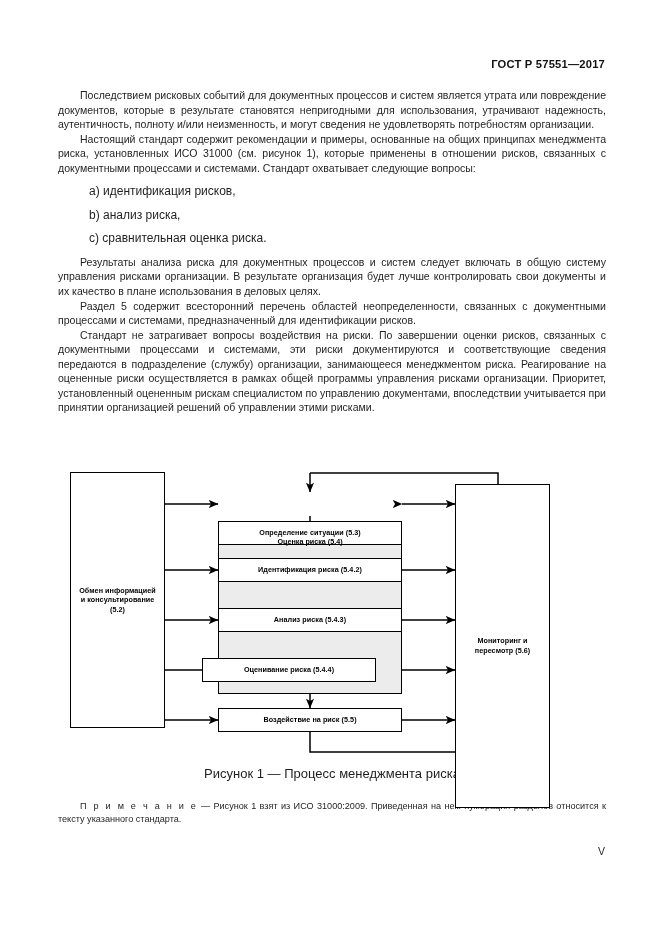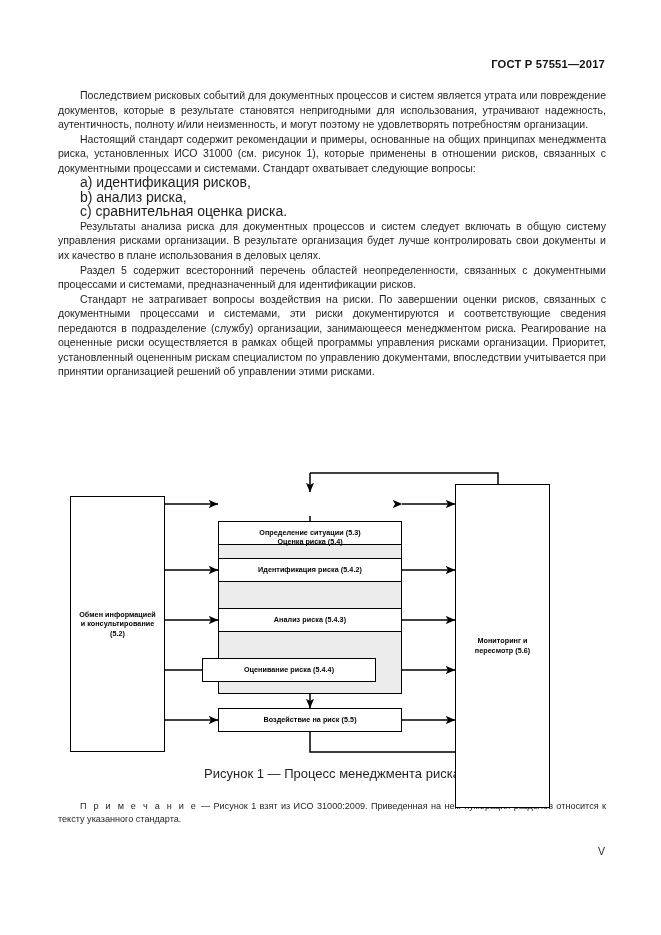--- a/index.html
+++ b/index.html
@@ -34,24 +34,24 @@
   p.para {
     margin: 0;
     text-indent: 22px;
     text-align: justify;
     font-size: 10.55px;
     line-height: 14.55px;
     color: #1f1f1f;
     hyphens: manual;
   }
   p.list-item {
-    margin: 0;
+    margin: 9px;
     text-indent: 22px;
     text-align: left;
-    font-size: 14px;
+    font-size: 12px;
     line-height: 14.55px;
     color: #1f1f1f;
   }
 
   
   .figure {
     position: absolute;
     left: 58px;
     top: 470px;
     width: 548px;
@@ -124,21 +124,21 @@
   }
 </style>
 </head>
 <body>
 
 <div class="page">
 
   <div class="header">ГОСТ Р 57551—2017</div>
 
   <div class="body-col">
-    <p class="para">Последствием рисковых событий для документных процессов и систем является утрата или повреждение документов, которые в результате становятся непригодными для использования, утрачивают надежность, аутентичность, полноту и/или неизменность, и могут поэтому не удовлетворять потребностям организации.</p>
+    <p class="para">Последствием рисковых событий для документных процессов и систем является утрата или повреждение документов, которые в результате становятся непригодными для использования, утрачивают надежность, аутентичность, полноту и/или неизменность, и могут сведения не удовлетворять потребностям организации.</p>
     <p class="para">Настоящий стандарт содержит рекомендации и примеры, основанные на общих принципах менеджмента риска, установленных ИСО 31000 (см. рисунок 1), которые применены в отношении рисков, связанных с документными процессами и системами. Стандарт охватывает следующие вопросы:</p>
     <p class="list-item">a) идентификация рисков,</p>
     <p class="list-item">b) анализ риска,</p>
     <p class="list-item">c) сравнительная оценка риска.</p>
     <p class="para">Результаты анализа риска для документных процессов и систем следует включать в общую систему управления рисками организации. В результате организация будет лучше контролировать свои документы и их качество в плане использования в деловых целях.</p>
     <p class="para">Раздел 5 содержит всесторонний перечень областей неопределенности, связанных с документными процессами и системами, предназначенный для идентификации рисков.</p>
     <p class="para">Стандарт не затрагивает вопросы воздействия на риски. По завершении оценки рисков, связанных с документными процессами и системами, эти риски документируются и соответствующие сведения передаются в подразделение (службу) организации, занимающееся менеджментом риска. Реагирование на оцененные риски осуществляется в рамках общей программы управления рисками организации. Приоритет, установленный оцененным рискам специалистом по управлению документами, впоследствии учитывается при принятии организацией решений об управлении этими рисками.</p>
   </div>
 
   <div class="figure">
@@ -182,21 +182,21 @@
           <path d="M344,200 L397,200" marker-start="url(#ah)" marker-end="url(#ah)"></path>
           <path d="M344,250 L397,250" marker-start="url(#ah)" marker-end="url(#ah)"></path>
         </g>
       </svg>
     </div>
 
     <div class="assess-band" style="left:160px; top:62px; width:184px; height:162px;"></div>
 
     <div class="band-title" style="left:160px; top:67px; width:184px;">Оценка риска (5.4)</div>
 
-    <div class="node" style="left:12px; top:26px; width:95px; height:256px; padding:0 7px;">Обмен информацией и консультирование (5.2)</div>
+    <div class="node" style="left:12px; top:2px; width:95px; height:256px; padding:0 7px;">Обмен информацией и консультирование (5.2)</div>
 
     <div class="node" style="left:397px; top:14px; width:95px; height:324px; padding:0 7px;">Мониторинг и пересмотр (5.6)</div>
 
     <div class="node" style="left:160px; top:22px; width:184px; height:24px;margin-top:29px;">Определение ситуации (5.3)</div>
 
     <div class="node" style="left:160px; top:88px; width:184px; height:24px; z-index:3;">Идентификация риска (5.4.2)</div>
 
     <div class="node" style="left:160px; top:138px; width:184px; height:24px; z-index:3;">Анализ риска (5.4.3)</div>
 
     <div class="node" style="left:144px; top:188px; width:174px; height:24px; z-index:3;text-align:right;">Оценивание риска (5.4.4)</div>

